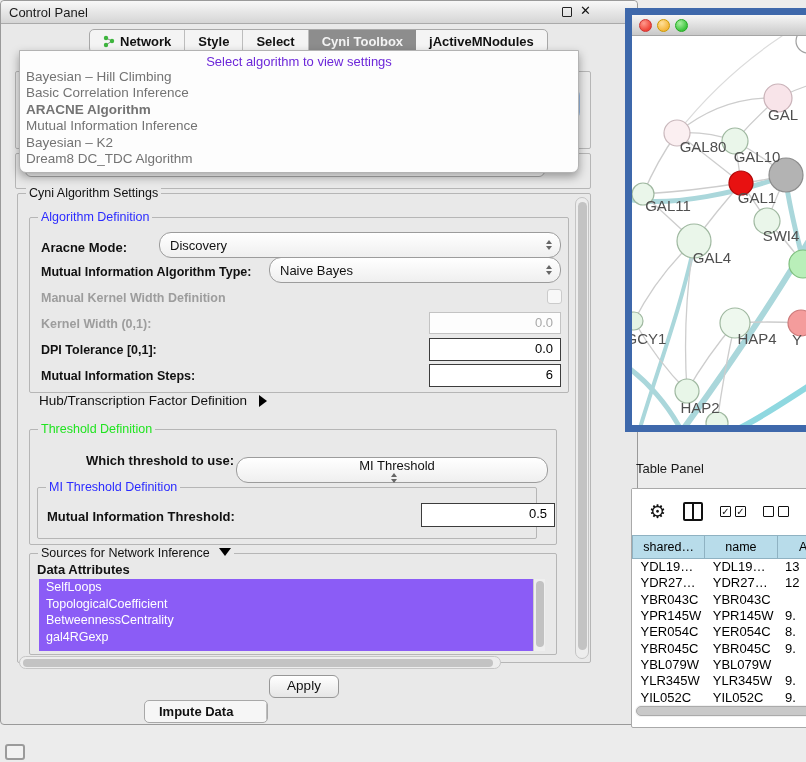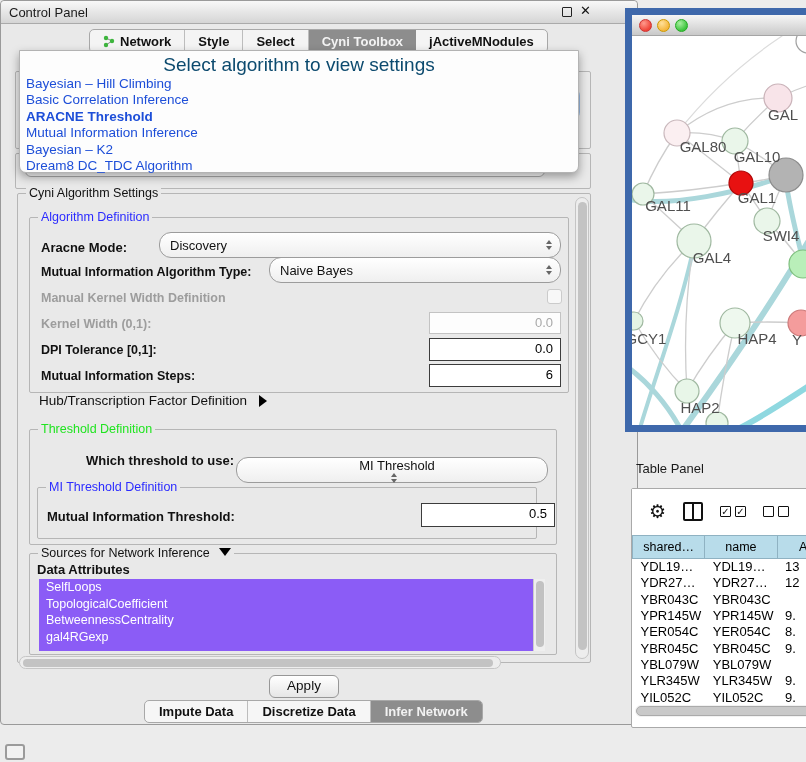--- a/index.html
+++ b/index.html
@@ -36,23 +36,23 @@
                     border:1px solid #8cb2dd; border-radius:6px;
                     box-shadow:0 0 0 3px rgba(110,160,220,.65); }
   #bg-combo2 { left:24px; top:150px; width:520px; height:26px; background:#fdfdfd;
                border:1px solid #ababab; border-radius:6px; font-size:13px;
                color:#b5b5b5; padding:4px 0 0 10px; }
 
   
   #algo-popup { left:18px; top:49px; width:560px; height:123px; background:#fdfdfd;
                 border:1px solid #b3b3b3; border-radius:0 0 7px 7px;
                 box-shadow:0 4px 10px rgba(0,0,0,.35); z-index:50; }
-  #algo-placeholder { width:100%; text-align:center; padding-top:3px; font-size:19px;
-                      color:#0c4a6e; }
-  .algo-item { font-size:13.5px; color:#1d4ed8; padding:0 16px 0 6px; height:16.4px;
+  #algo-placeholder { width:100%; text-align:center; padding-top:3px; font-size:13px;
+                      color:#6d28d9; }
+  .algo-item { font-size:13.5px; color:#737373; padding:0 16px 0 6px; height:16.4px;
                line-height:16.4px; white-space:nowrap; }
   .algo-item.bold { font-weight:bold; }
 
   
   #settings-box { left:16px; top:192px; width:574px; height:470px; }
   #settings-scrollbar { left:574px; top:196px; width:14px; height:462px;
                         background:#ededed; border:1px solid #c4c4c4; border-radius:7px; }
   #settings-thumb { left:1.5px; top:4px; width:9px; height:448px; background:#c3c3c3;
                     border-radius:5px; }
   #algdef-box { left:28px; top:216px; width:540px; height:176px; }
@@ -91,21 +91,21 @@
                 border:1px solid #c6c6c6; border-radius:7px; }
   #hthumb { left:3px; top:1.5px; width:470px; height:8px; background:#c3c3c3; border-radius:4px; }
   #apply-btn { left:268px; top:674px; width:70px; height:23px;
                background:linear-gradient(#ffffff,#e6e6e6); border:1px solid #979797;
                border-radius:6px; font-size:13.5px; color:#111; text-align:center;
                padding-top:2px; }
 
   
   #bottom-tabs { left:143px; top:699px; height:23px; display:flex;
                  border:1px solid #a8a8a8; border-radius:5px; overflow:hidden;
-                 background:#f6f6f6; }
+                 background:#f6f6f6;flex-direction:column; }
   .btab { padding:0 14px; font-size:13px; font-weight:bold; color:#111; line-height:21px;
           border-right:1px solid #bdbdbd; }
   .btab:last-child { border-right:none; }
   .btab.selected { background:#8d8d8d; color:#f2f2f2; }
 
   
   #net-window { left:625px; top:8px; width:200px; height:424px;
                 border:7px solid #3e68ab; background:#fff; }
   #net-titlebar { left:0; top:0; width:100%; height:21px;
                   background:linear-gradient(#f6f6f6,#c9c9c9);
@@ -192,21 +192,21 @@
     </div>
   </div>
   <div id="bg-group2" class="abs groupbox"></div>
   <div id="bg-combo2" class="abs">galFiltered.sif default node</div>
 
   <div id="algo-popup" class="abs">
     <div id="algo-placeholder">Select algorithm to view settings</div>
     <div id="algo-list">
         <div class="algo-item">Bayesian – Hill Climbing</div>
         <div class="algo-item">Basic Correlation Inference</div>
-        <div class="algo-item bold">ARACNE Threshold</div>
+        <div class="algo-item bold">ARACNE Algorithm</div>
         <div class="algo-item">Mutual Information Inference</div>
         <div class="algo-item">Bayesian – K2</div>
         <div class="algo-item">Dream8 DC_TDC Algorithm</div>
       </div>
   </div>
 
   <div id="settings-box" class="abs groupbox">
     <span class="legend">Cyni Algorithm Settings</span>
   </div>
   <div id="settings-scrollbar" class="abs">

